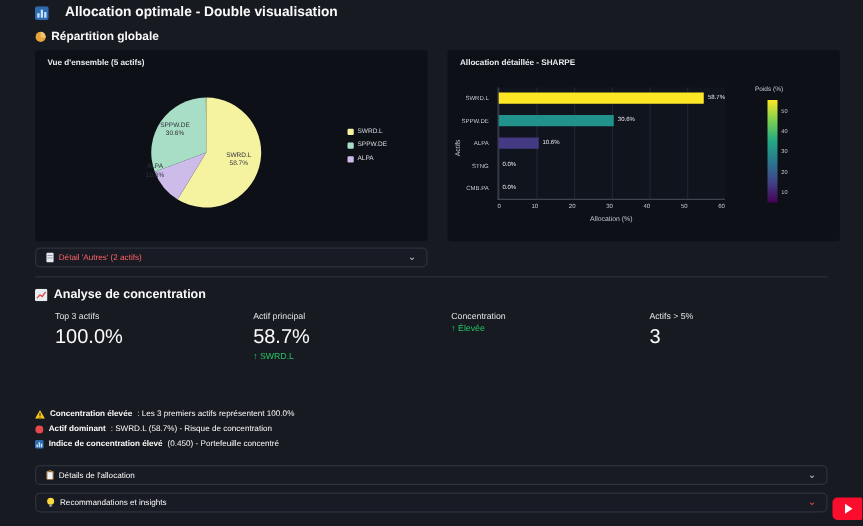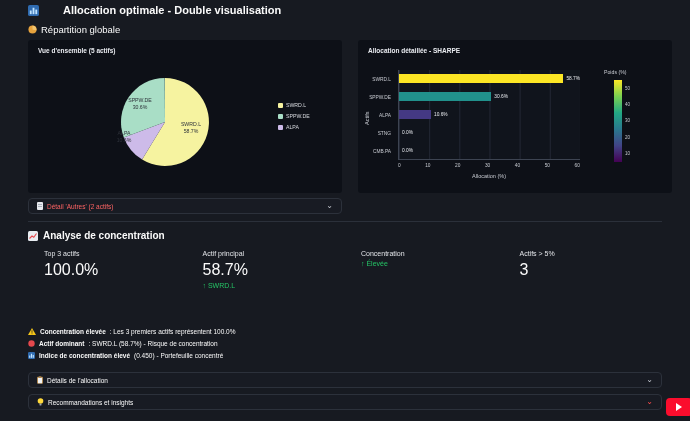--- a/index.html
+++ b/index.html
@@ -3,25 +3,25 @@
 <meta charset="utf-8">
 <style>
   *{margin:0;padding:0;box-sizing:border-box}
   html,body{background:#171a21}
   .page{position:relative;width:690px;height:421px;background:#171a21;
         font-family:"Liberation Sans","DejaVu Sans",sans-serif;color:#fafafa;overflow:hidden}
   .abs{position:absolute}
   svg{display:block}
 
   
-  .app-header{left:28px;top:4px;display:flex;align-items:center;gap:24px}
+  .app-header{left:28px;top:4px;display:flex;align-items:center;gap:13px}
   .app-title{font-size:11px;font-weight:700}
 
   
-  .col-header{top:24px;display:flex;align-items:center;gap:4px;font-size:9.5px;font-weight:400}
+  .col-header{top:24px;display:flex;align-items:center;gap:4px;font-size:9.5px;font-weight:700}
 
   
   .panel{top:40px;width:314px;height:153px;background:#0d1017;border-radius:3px}
   .panel-title{position:absolute;left:10px;top:7px;font-size:6.5px;font-weight:700;color:#e9ebf0}
 
   
   .pie-wrap{position:absolute;left:82px;top:27px;width:110px;height:110px}
   .pie-label{position:absolute;transform:translate(-50%,-50%);text-align:center;
              font-size:5.2px;line-height:1.3;color:#2e323a}
   .legend{position:absolute;left:250px;top:62px;display:flex;flex-direction:column;gap:5px}

